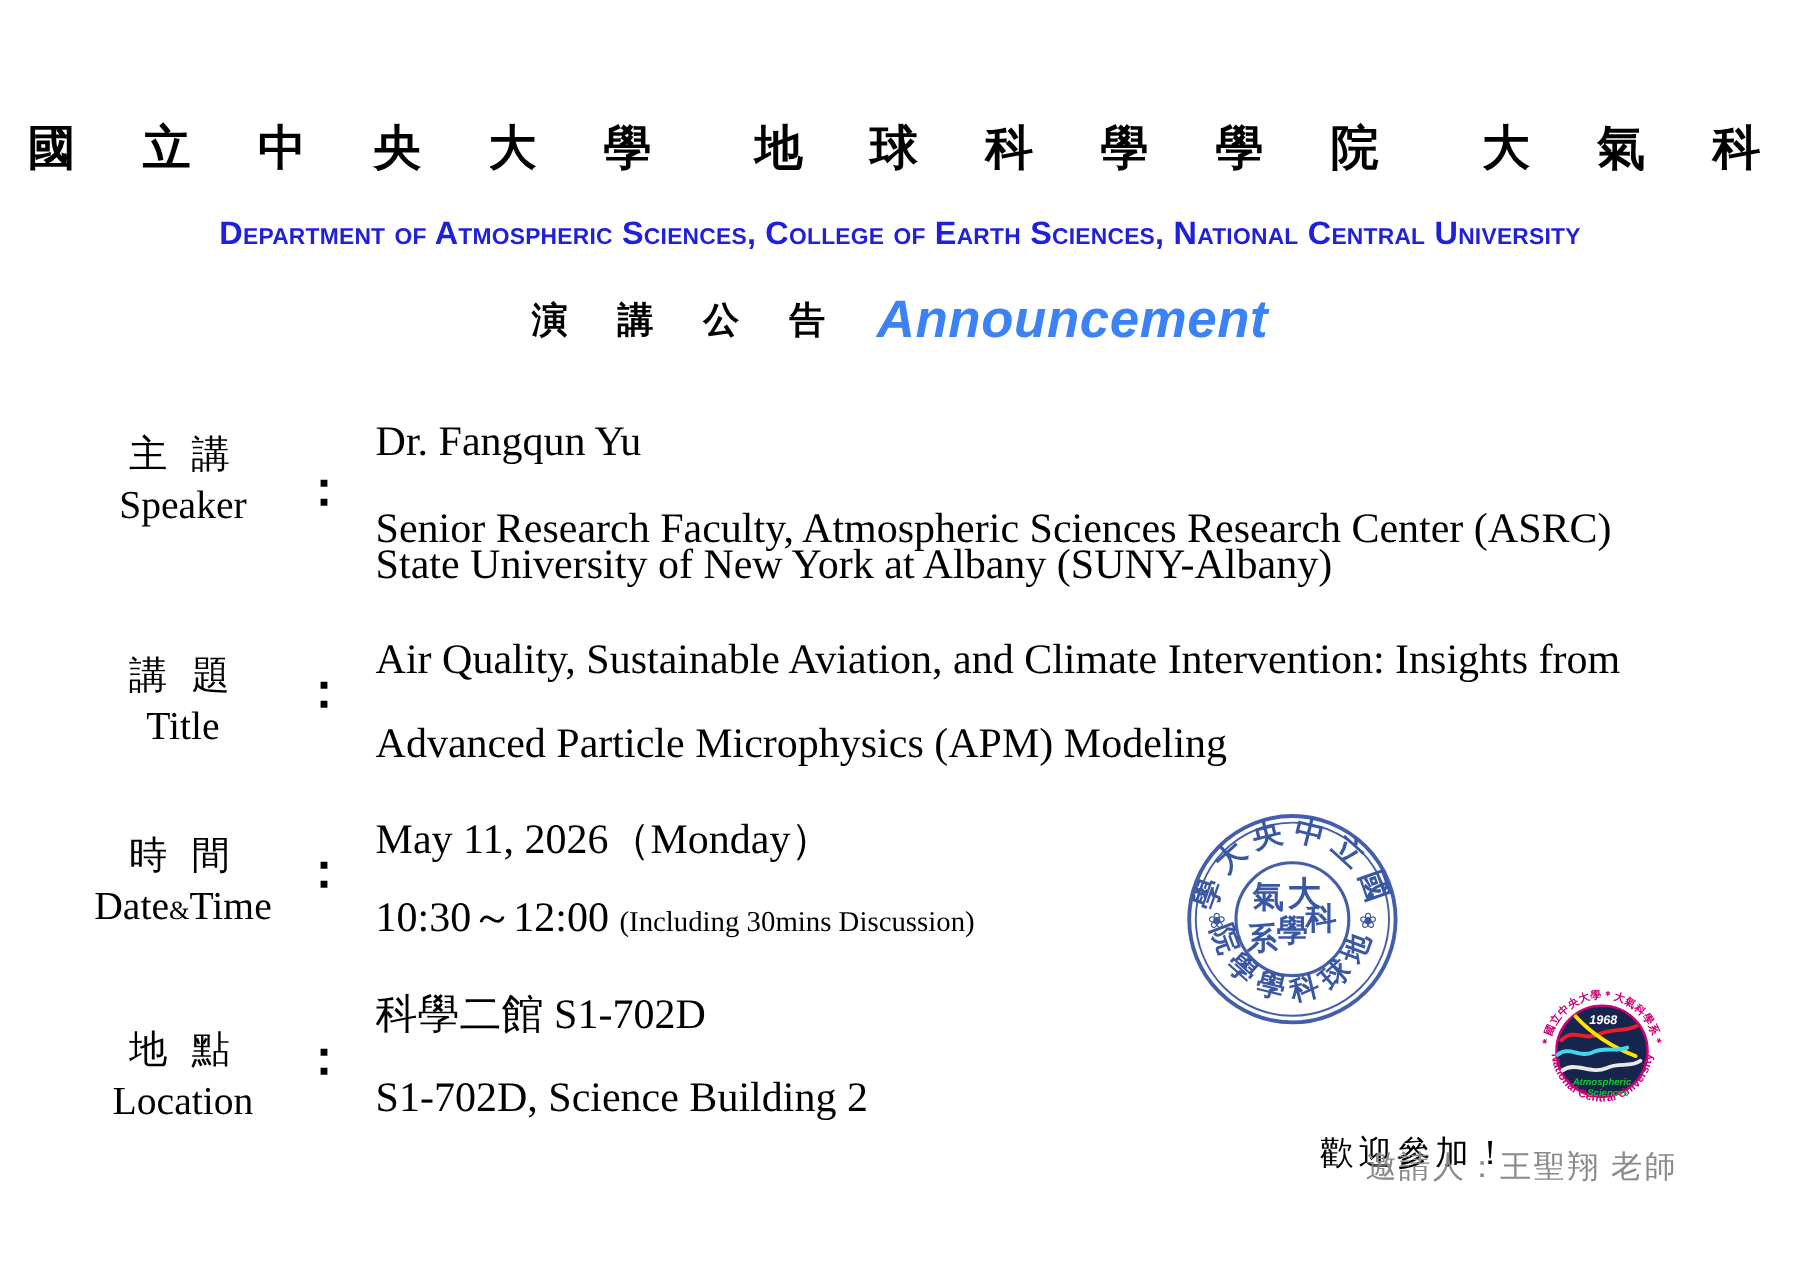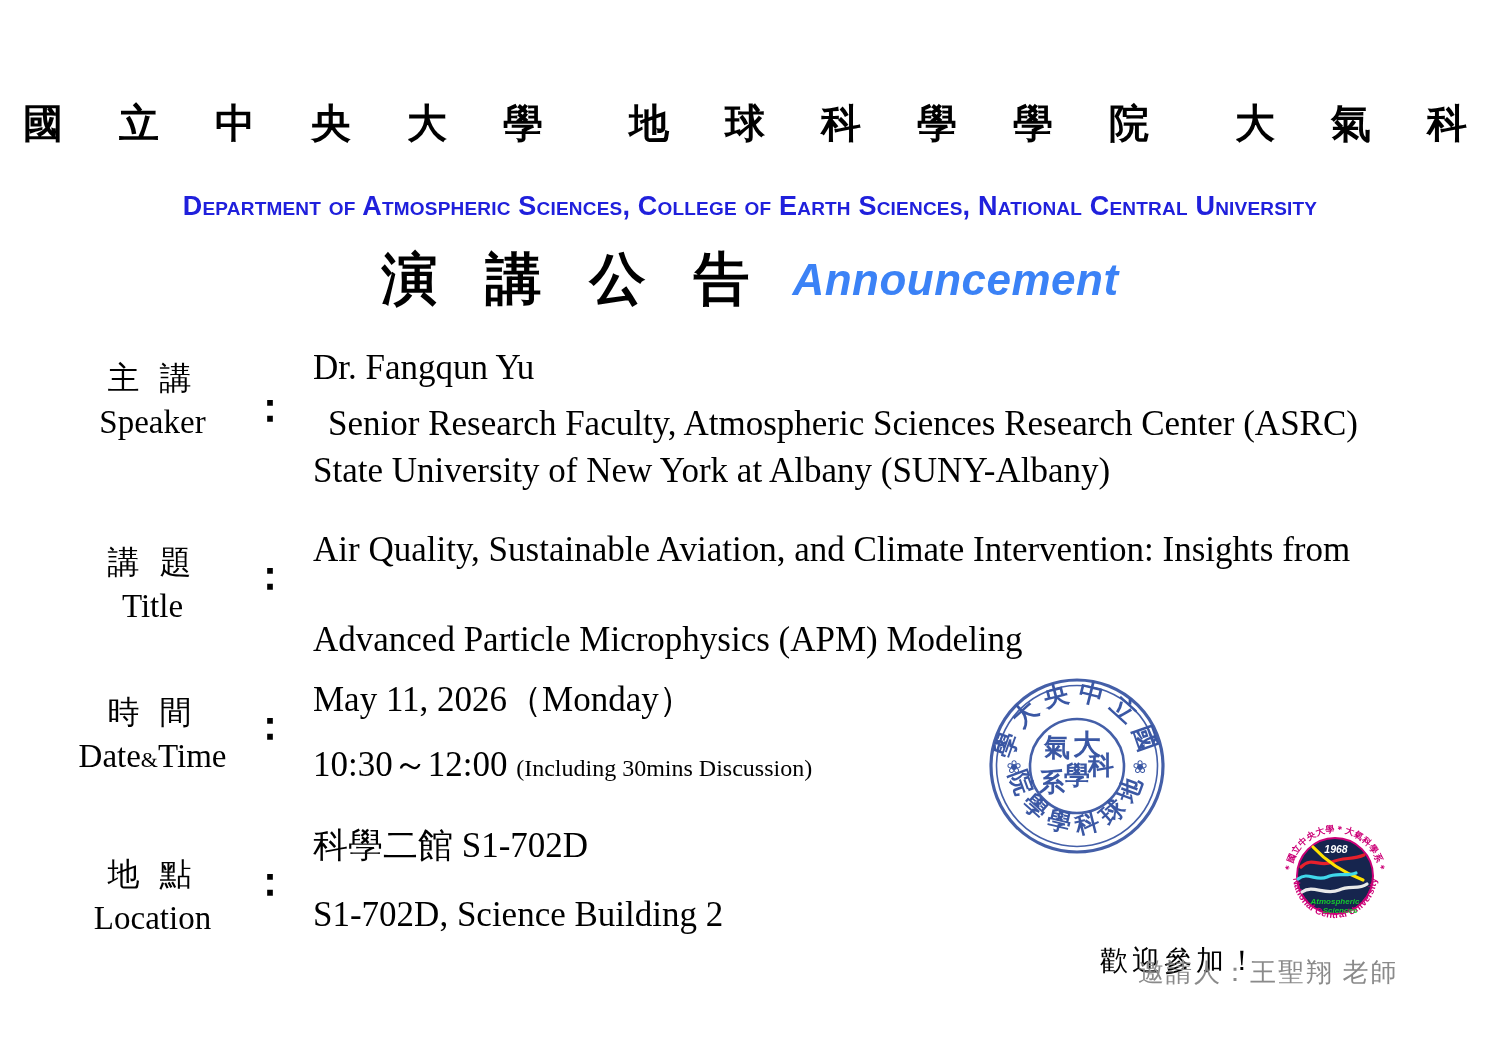--- a/index.html
+++ b/index.html
@@ -15,37 +15,37 @@
 
   .main-title{
     top:96px;left:0;width:1500px;
     text-align:center;
     font-size:40px;font-weight:600;
     letter-spacing:23px;
     padding-left:23px;box-sizing:border-box;
     white-space:nowrap;
   }
   .dept-line{
-    top:191px;left:0;width:1500px;
+    top:179px;left:0;width:1500px;
     text-align:center;
     font-family:"Liberation Sans","DejaVu Sans",sans-serif;
     font-variant:small-caps;
     font-weight:bold;
     font-size:27px;
     letter-spacing:0.2px;
     color:#2020DC;
     white-space:nowrap;
   }
   .announce-line{
     top:242px;left:0;width:1500px;
     display:flex;justify-content:center;align-items:center;gap:26px;
     white-space:nowrap;
   }
   .announce-zh{
-    font-size:56px;font-weight:700;letter-spacing:17px;
+    font-size:30px;font-weight:700;letter-spacing:17px;
   }
   .announce-en{
     font-family:"Liberation Sans","DejaVu Sans",sans-serif;
     font-style:italic;font-weight:800;
     font-size:44px;color:#3b82f6;
     letter-spacing:0.5px;
   }
 
   .label-block{
     left:40px;width:225px;
@@ -94,30 +94,30 @@
     <span class="announce-zh">演 講 公 告</span>
     <span class="announce-en">Announcement</span>
   </div>
 
   <div class="abs label-block" style="top:356px;">
     <div class="label-zh">主 講</div>
     <div class="label-en">Speaker</div>
   </div>
   <div class="abs colon" style="top:388px;">：</div>
   <div class="abs content-line" style="top:348px;">Dr. Fangqun Yu</div>
-  <div class="abs content-line" style="top:404px;margin-left:15px;">Senior Research Faculty, Atmospheric Sciences Research Center (ASRC)</div>
+  <div class="abs content-line" style="top:421px;">Senior Research Faculty, Atmospheric Sciences Research Center (ASRC)</div>
   <div class="abs content-line" style="top:451px;">State University of New York at Albany (SUNY-Albany)</div>
 
   <div class="abs label-block" style="top:540px;">
     <div class="label-zh">講 題</div>
     <div class="label-en">Title</div>
   </div>
   <div class="abs colon" style="top:556px;">：</div>
   <div class="abs content-line" style="top:530px;">Air Quality, Sustainable Aviation, and Climate Intervention: Insights from</div>
-  <div class="abs content-line" style="top:620px;">Advanced Particle Microphysics (APM) Modeling</div>
+  <div class="abs content-line" style="top:600px;">Advanced Particle Microphysics (APM) Modeling</div>
 
   <div class="abs label-block" style="top:690px;">
     <div class="label-zh">時 間</div>
     <div class="label-en"><span>Date</span><span class="label-amp">&amp;</span><span>Time</span></div>
   </div>
   <div class="abs colon" style="top:706px;">：</div>
   <div class="abs content-line" style="top:680px;">May 11, 2026（Monday）</div>
   <div class="abs content-line" style="top:745px;">
     <span>10:30～12:00</span>
     <span class="content-note">(Including 30mins Discussion)</span>

